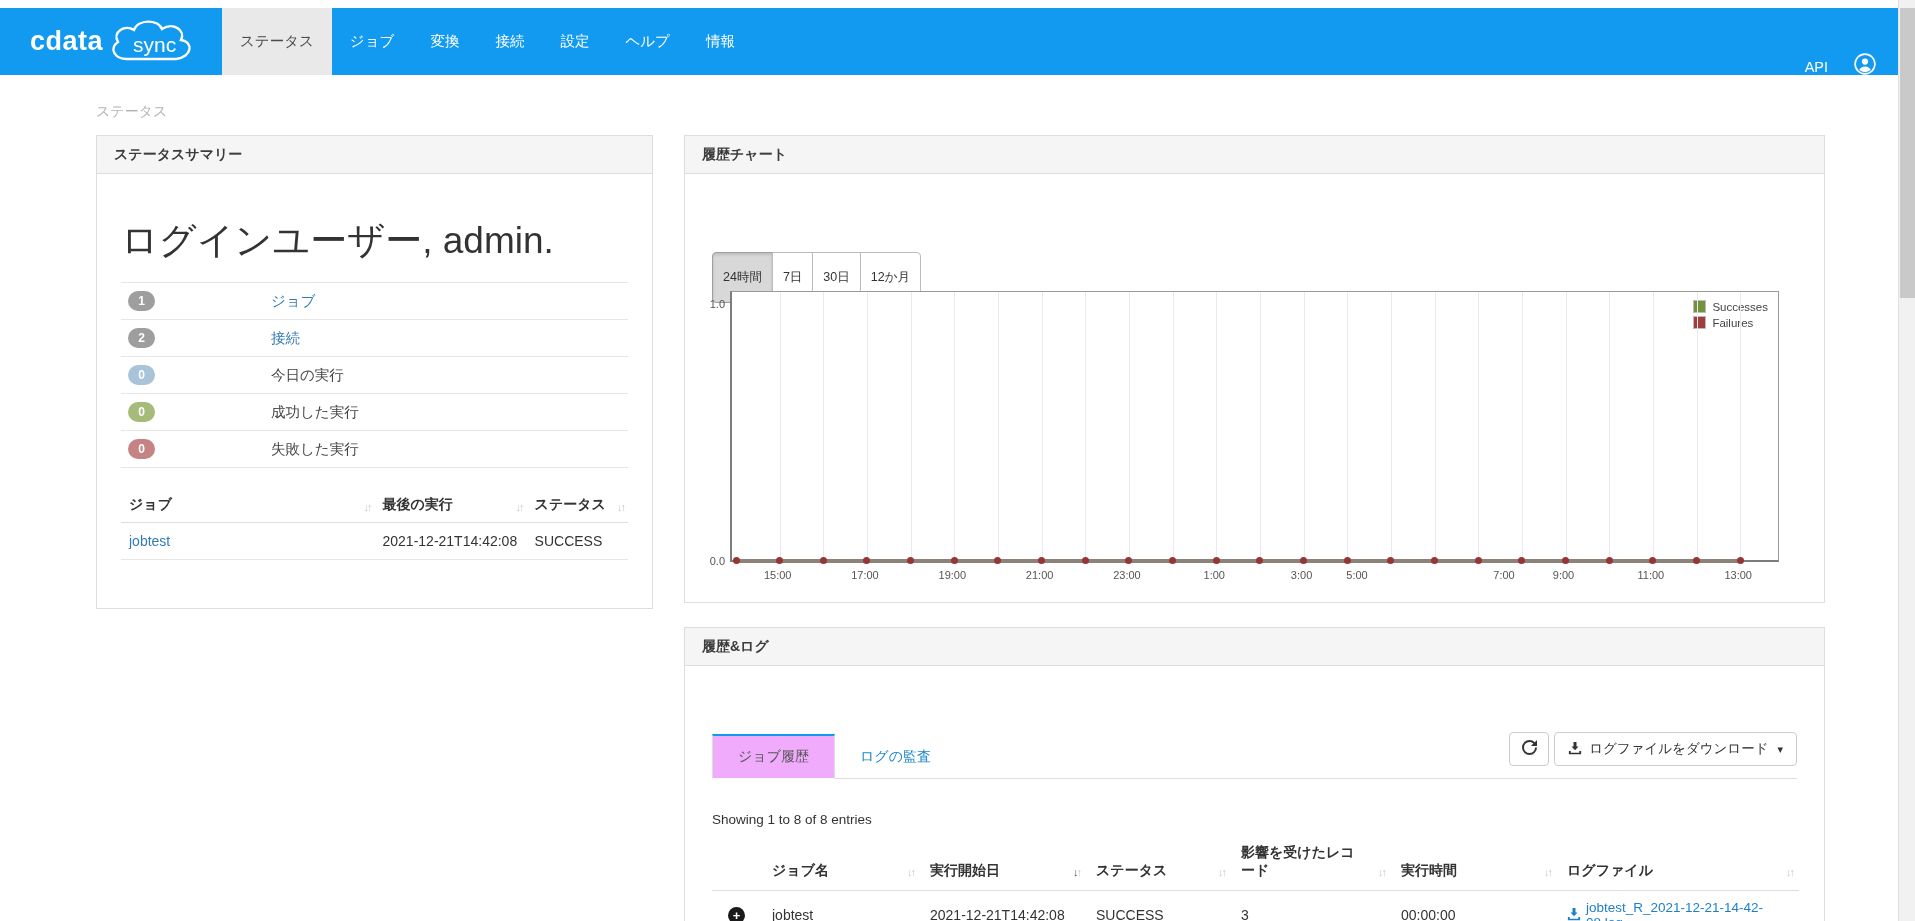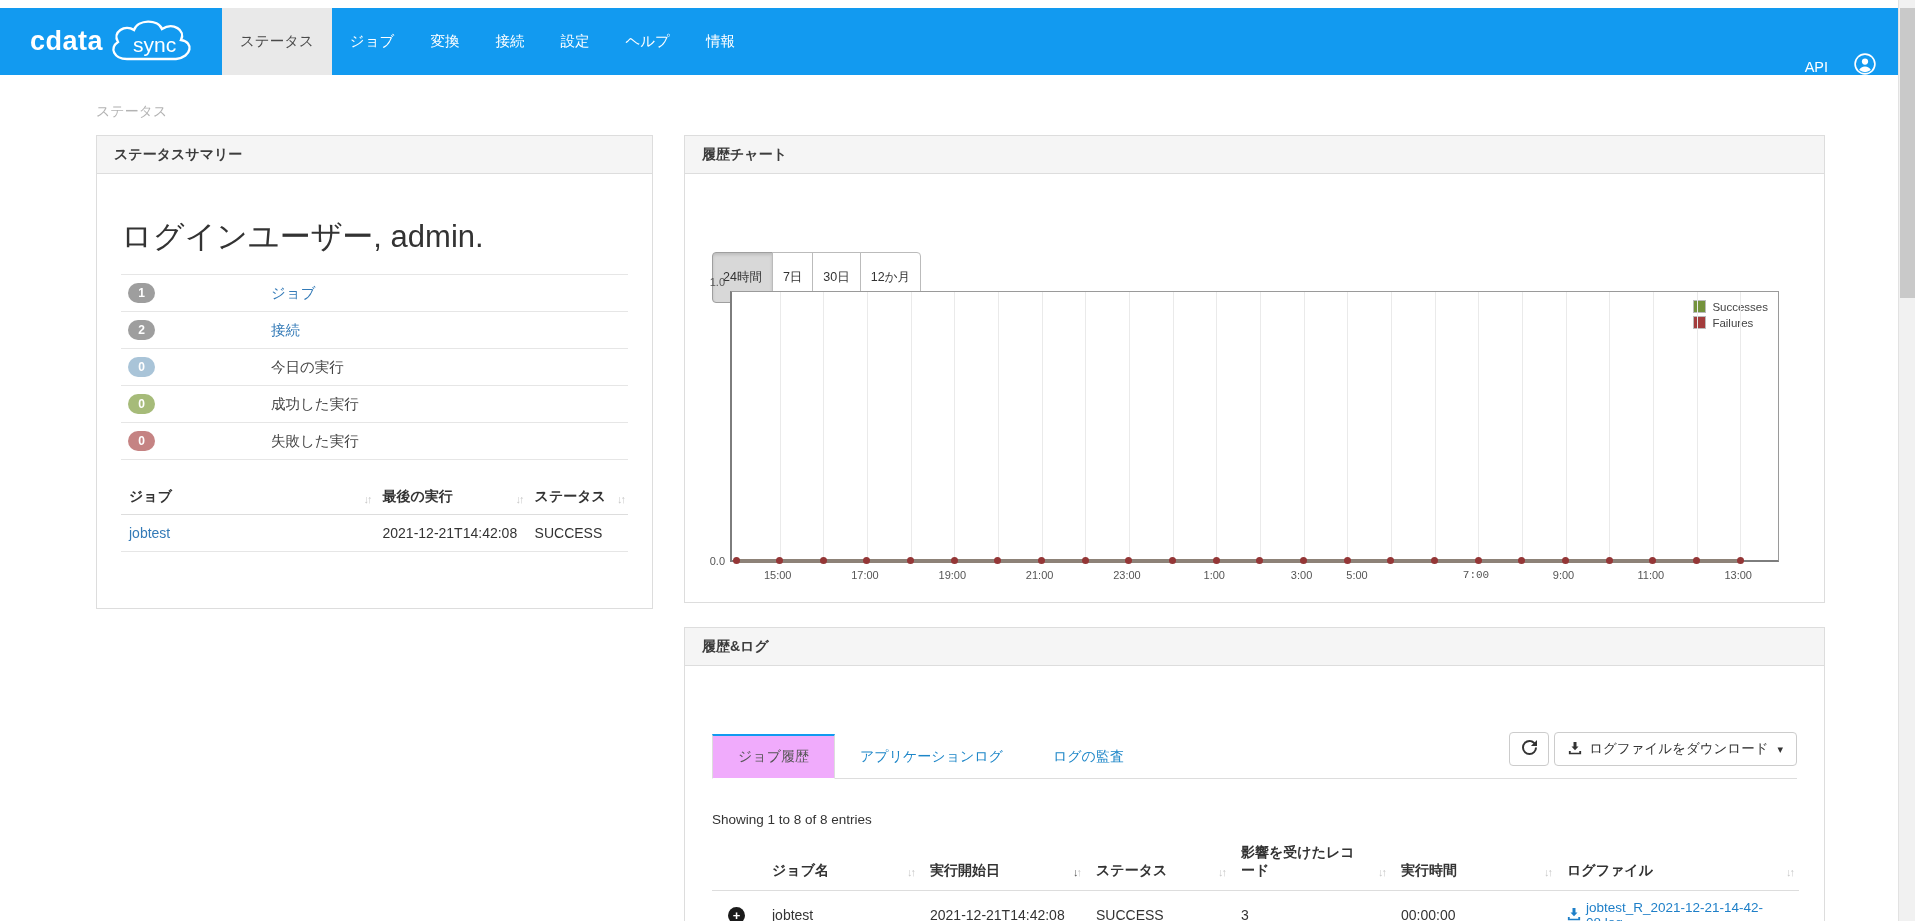--- a/index.html
+++ b/index.html
@@ -25,21 +25,21 @@
   .scroll-thumb{position:absolute;left:1px;top:8px;width:15px;height:290px;background:#c9c9c9}
 
   
   .breadcrumb{position:absolute;left:96px;top:103px;font-size:14px;color:#b3b3b3}
   .panel{position:absolute;background:#fff;border:1px solid #ddd}
   .panel-header{height:38px;background:#f5f5f5;border-bottom:1px solid #ddd;line-height:37px;padding:0 17px;font-size:14px;font-weight:700;color:#3c3c3c}
 
   
   .p-summary{left:96px;top:135px;width:557px;height:474px}
   .summary-body{padding:0 24px;position:relative}
-  .welcome{margin-top:42px;font-size:31px;font-weight:400;color:#333;padding-bottom:16px;border-bottom:1px solid #e6e6e6}
+  .welcome{margin-top:42px;font-size:37px;font-weight:400;color:#333;padding-bottom:16px;border-bottom:1px solid #e6e6e6}
   .stat-row{position:relative;height:37px;border-bottom:1px solid #e6e6e6}
   .badge{position:absolute;left:7px;top:8px;min-width:27px;height:20px;padding:0 8px;border-radius:10px;color:#fff;font-size:12px;font-weight:700;text-align:center;line-height:20px}
   .stat-label{position:absolute;left:150px;top:9px;font-size:14.5px;color:#444}
   .stat-label.link{color:#337ab7;cursor:pointer}
   table.mini{width:100%;border-collapse:collapse;margin-top:22px}
   table.mini th{font-size:14px;font-weight:700;color:#333;text-align:left;vertical-align:bottom;padding:6px 8px 8px 8px;border-bottom:1px solid #ddd;position:relative}
   table.mini td{font-size:14px;padding:10px 8px;border-bottom:1px solid #e6e6e6}
   .cell-link{color:#337ab7;cursor:pointer}
   .sorticon{position:absolute;right:4px;bottom:9px;font-size:11px;color:#c8c8c8;letter-spacing:-2px;cursor:pointer}
   .sorticon .s-dn,.sorticon .s-up{font-style:normal}
@@ -185,21 +185,21 @@
 
   <section class="panel p-chart">
     <div class="panel-header">履歴チャート</div>
     <div class="chart-body">
       <div class="range-group">
         <button class="range-btn active">24時間</button>
         <button class="range-btn">7日</button>
         <button class="range-btn">30日</button>
         <button class="range-btn">12か月</button>
       </div>
-      <span class="ytick" style="top:102px">1.0</span>
+      <span class="ytick" style="top:124px">1.0</span>
       <span class="ytick" style="top:381px">0.0</span>
       <div class="plot">
         <div class="legend">
             <div class="legend-row">
               <span class="legend-box" style="background: rgb(116, 146, 60);"></span>
               <span class="legend-label">Successes</span>
             </div>
             <div class="legend-row">
               <span class="legend-box" style="background: rgb(163, 60, 60);"></span>
               <span class="legend-label">Failures</span>
@@ -256,34 +256,33 @@
         </div>
       <div class="chart-x-axis">
           <span style="left: 17.66px;">15:00</span>
           <span style="left: 104.98px;">17:00</span>
           <span style="left: 192.3px;">19:00</span>
           <span style="left: 279.62px;">21:00</span>
           <span style="left: 366.94px;">23:00</span>
           <span style="left: 454.26px;">1:00</span>
           <span style="left: 541.58px;">3:00</span>
           <span style="left: 597px;">5:00</span>
-          <span style="left: 716px; font-family: Liberation Mono, monospace;">7:00</span>
+          <span style="left: 744px;">7:00</span>
           <span style="left: 803.54px;">9:00</span>
           <span style="left: 890.86px;">11:00</span>
           <span style="left: 978.18px;">13:00</span>
         </div>
     </div>
   </section>
 
   <section class="panel p-log">
     <div class="panel-header">履歴&amp;ログ</div>
     <div class="log-body">
       <div class="tabs">
         <div class="tab active">ジョブ履歴</div>
-        <div class="tab">アプリケーションログ</div>
         <div class="tab">ログの監査</div>
       </div>
       <div class="log-actions">
         <button class="btn btn-refresh">
           <span>
             <svg width="15" height="15" viewBox="0 0 16 16" fill="#333">
               <path d="M13.65 2.35A7.96 7.96 0 0 0 8 0a8 8 0 1 0 8 8h-2.1A5.9 5.9 0 1 1 8 2.1c1.63 0 3.1.66 4.17 1.73L9.5 6.5H16V0l-2.35 2.35z"></path>
             </svg>
           </span>
         </button>

